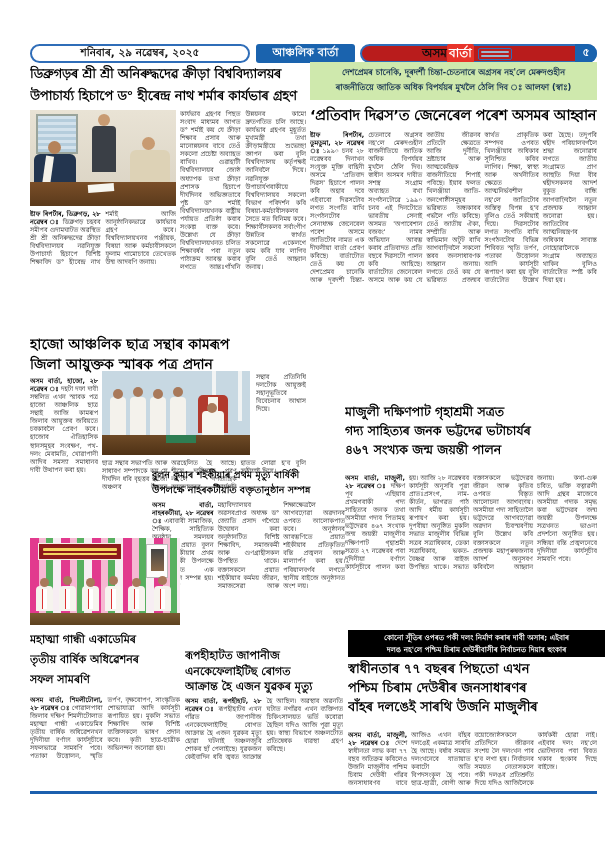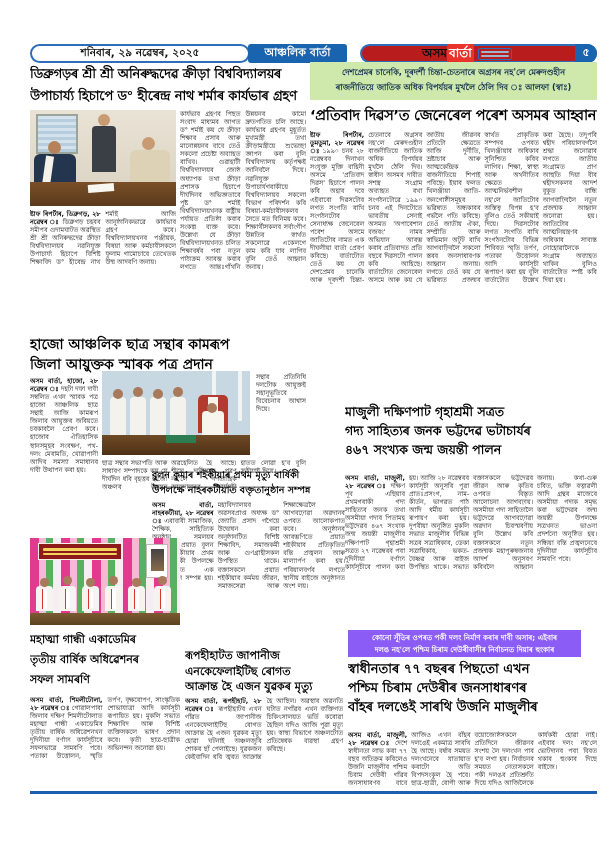--- a/index.html
+++ b/index.html
@@ -15,21 +15,21 @@
 
   
   .date-pill {
     left:30px; top:44px; width:220px; height:19px;
     border:2px solid #2f6db8; border-radius:10px;
     font-size:10.5px; font-weight:bold; color:#111;
     display:flex; align-items:center; justify-content:center;
     background:#fff;
   }
   .section-box {
-    left:248px; top:44px; width:99px; height:19px;
+    left:256px; top:44px; width:99px; height:19px;
     background:#1a63ae; color:#fff; border-radius:3px;
     font-size:11px; font-weight:bold;
     display:flex; align-items:flex-start; justify-content:center;
   }
   .mast-pill {
     left:360px; top:44px; width:237px; height:19px;
     border:2px solid #2f6db8; border-radius:10px; background:#b91c1c;
     display:flex; align-items:center; gap:4px; padding-left:60px;
     position:absolute;
   }
@@ -61,22 +61,22 @@
   .hl-bridge { left:348px; top:659px; width:249px; font-size:13px; line-height:19px; }
 
   
   .green-box {
     left:310px; top:62px; width:287px; height:38px;
     background:#cfe9ad; color:#13314f; font-weight:bold;
     font-size:8.2px; line-height:15px; text-align:center; padding-top:3px;
   }
   .green-box div { white-space:nowrap; overflow:hidden; }
   .pink-banner {
-    left:348px; top:630px; width:233px; height:27px;
-    background:#8b5cf6; color:#ffffff; font-weight:bold;
+    left:348px; top:630px; width:257px; height:27px;
+    background:#000000; color:#ffffff; font-weight:bold;
     font-size:7.2px; line-height:12px; text-align:center; padding-top:2px;
   }
   .pink-banner div { white-space:nowrap; overflow:hidden; }
 
   
   .bodytext {
     font-size:6.4px; line-height:1.26; text-align:justify;
     color:#222; overflow:hidden;
   }
   .byline { font-weight:bold; color:#000; }

